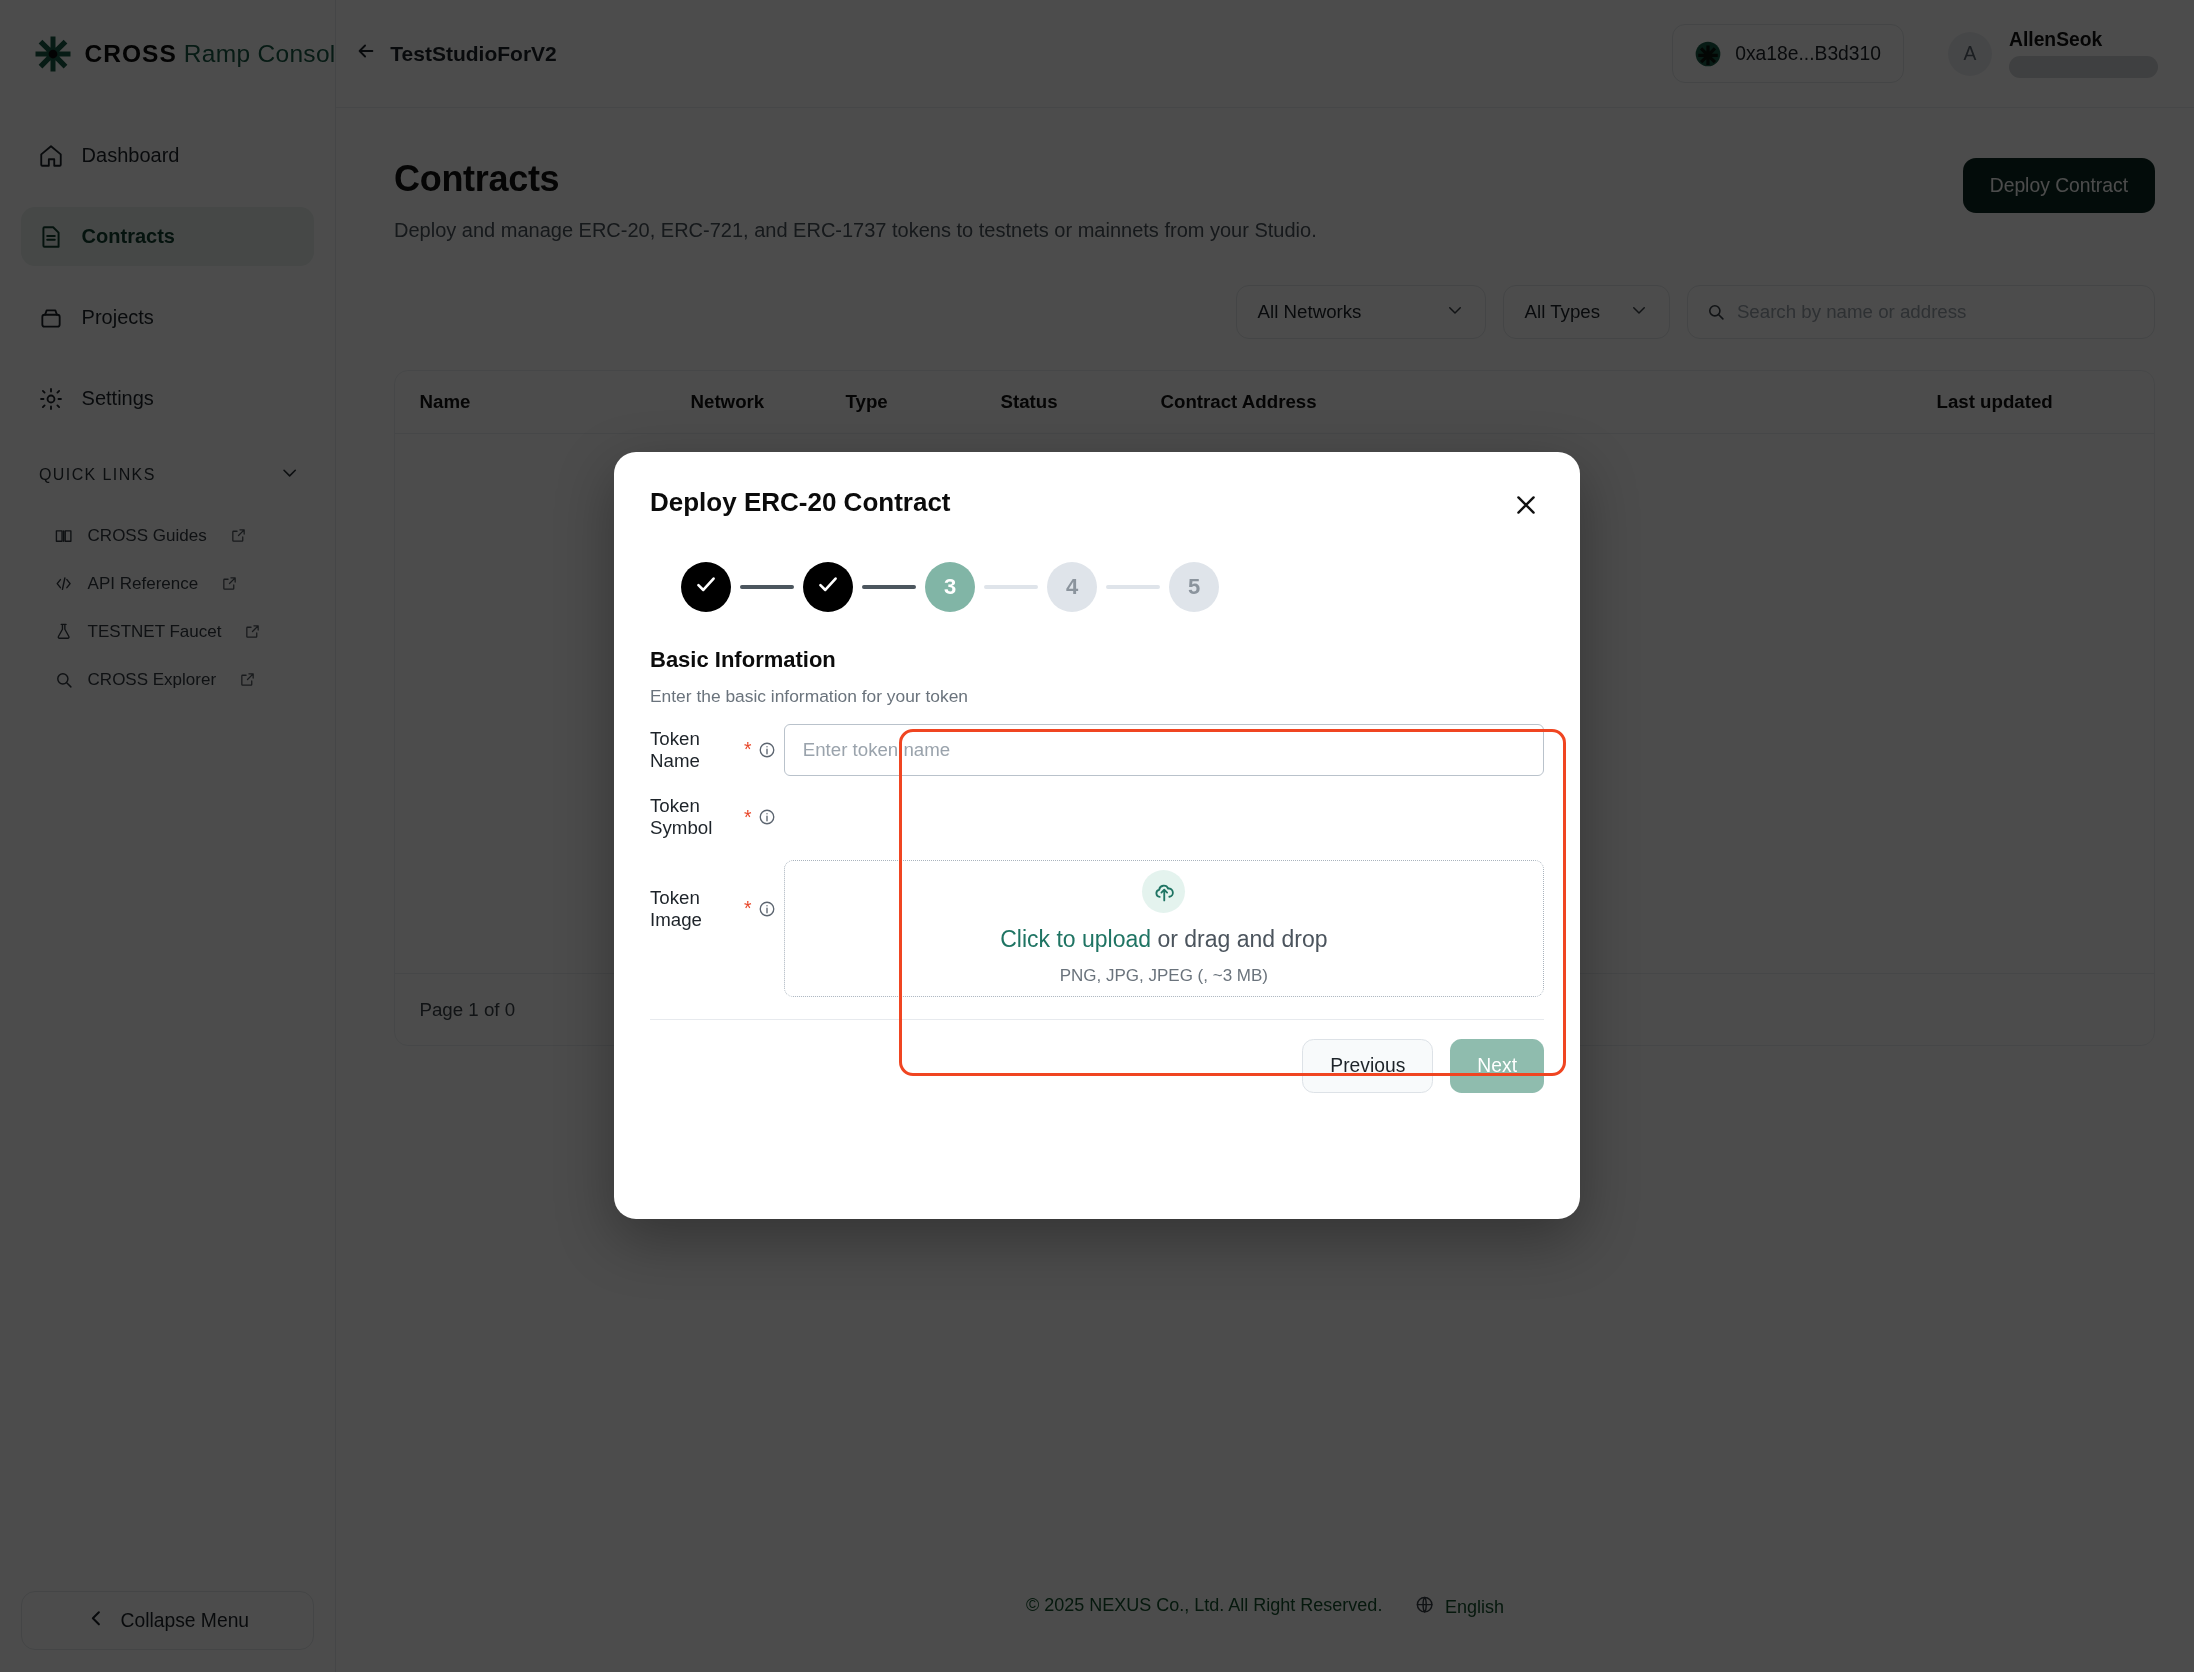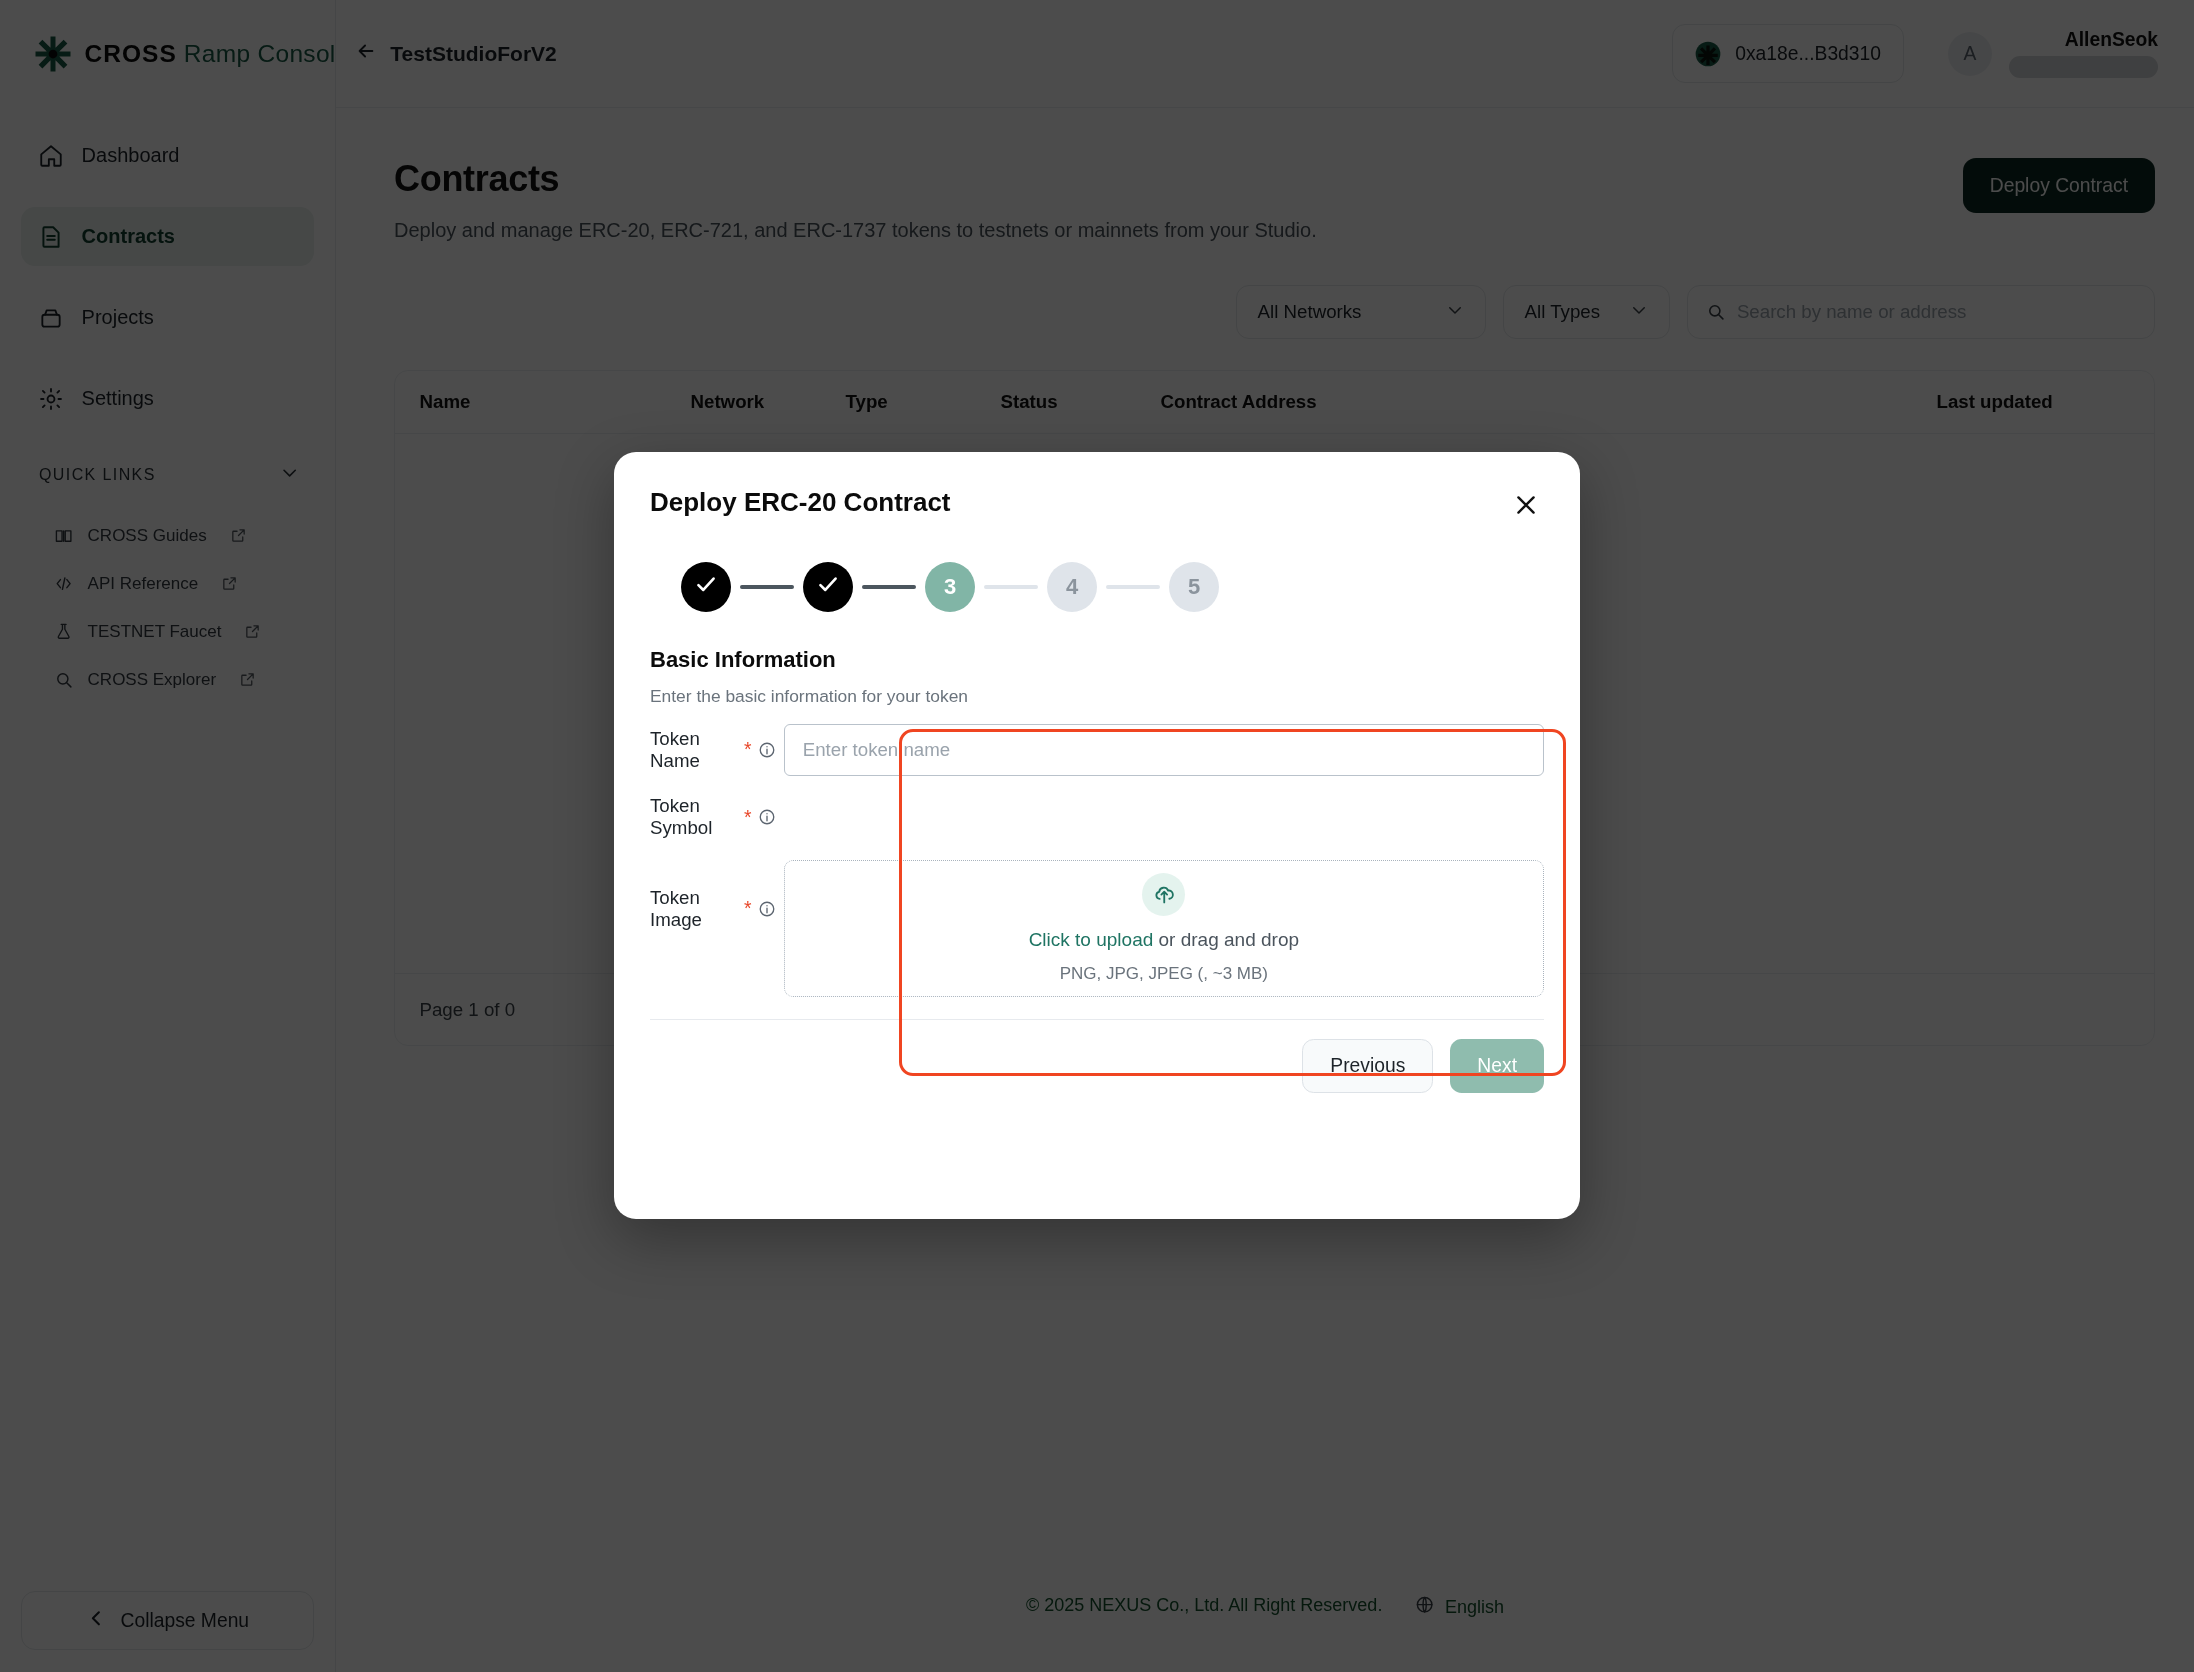--- a/index.html
+++ b/index.html
@@ -107,21 +107,20 @@
     display: flex; flex-direction: column;
     background: #ffffff;
     position: relative;
   }
   #topbar {
     height: 108px;
     border-bottom: 1.3px solid #eceff2;
     display: flex; align-items: center;
     padding: 0 36px 0 0;
     gap: 13px;
-    text-align: right;
   }
   #backlink {
     display: flex; align-items: center; gap: 13px;
     padding-left: 19.3px;
     color: #1d2329; font-size: 21px; font-weight: 600;
     cursor: pointer;
   }
   #topbar .spacer { flex: 1 1 auto; }
   #wallet {
     height: 59px;
@@ -297,21 +296,21 @@
     border: 1.9px dotted #a9b3bd; border-radius: 9px;
     display: flex; flex-direction: column;
     align-items: center; justify-content: center;
     gap: 13px; cursor: pointer;
   }
   #upload-circle {
     width: 43px; height: 43px; border-radius: 50%;
     background: #e4f3ee;
     display: flex; align-items: center; justify-content: center;
   }
-  #dz-line1 { font-size: 19px; color: #4b545d; }
+  #dz-line1 { font-size: 23px; color: #4b545d; }
   #dz-line1 .link { color: #1f7463; }
   #dz-line2 { font-size: 17px; color: #6a737c; }
 
   #modal-sep {
     margin-top: 22px;
     height: 1.3px; background: #e7eaee;
   }
   #modal-actions {
     margin-top: 19.3px;
     display: flex; align-items: center; justify-content: flex-end;

